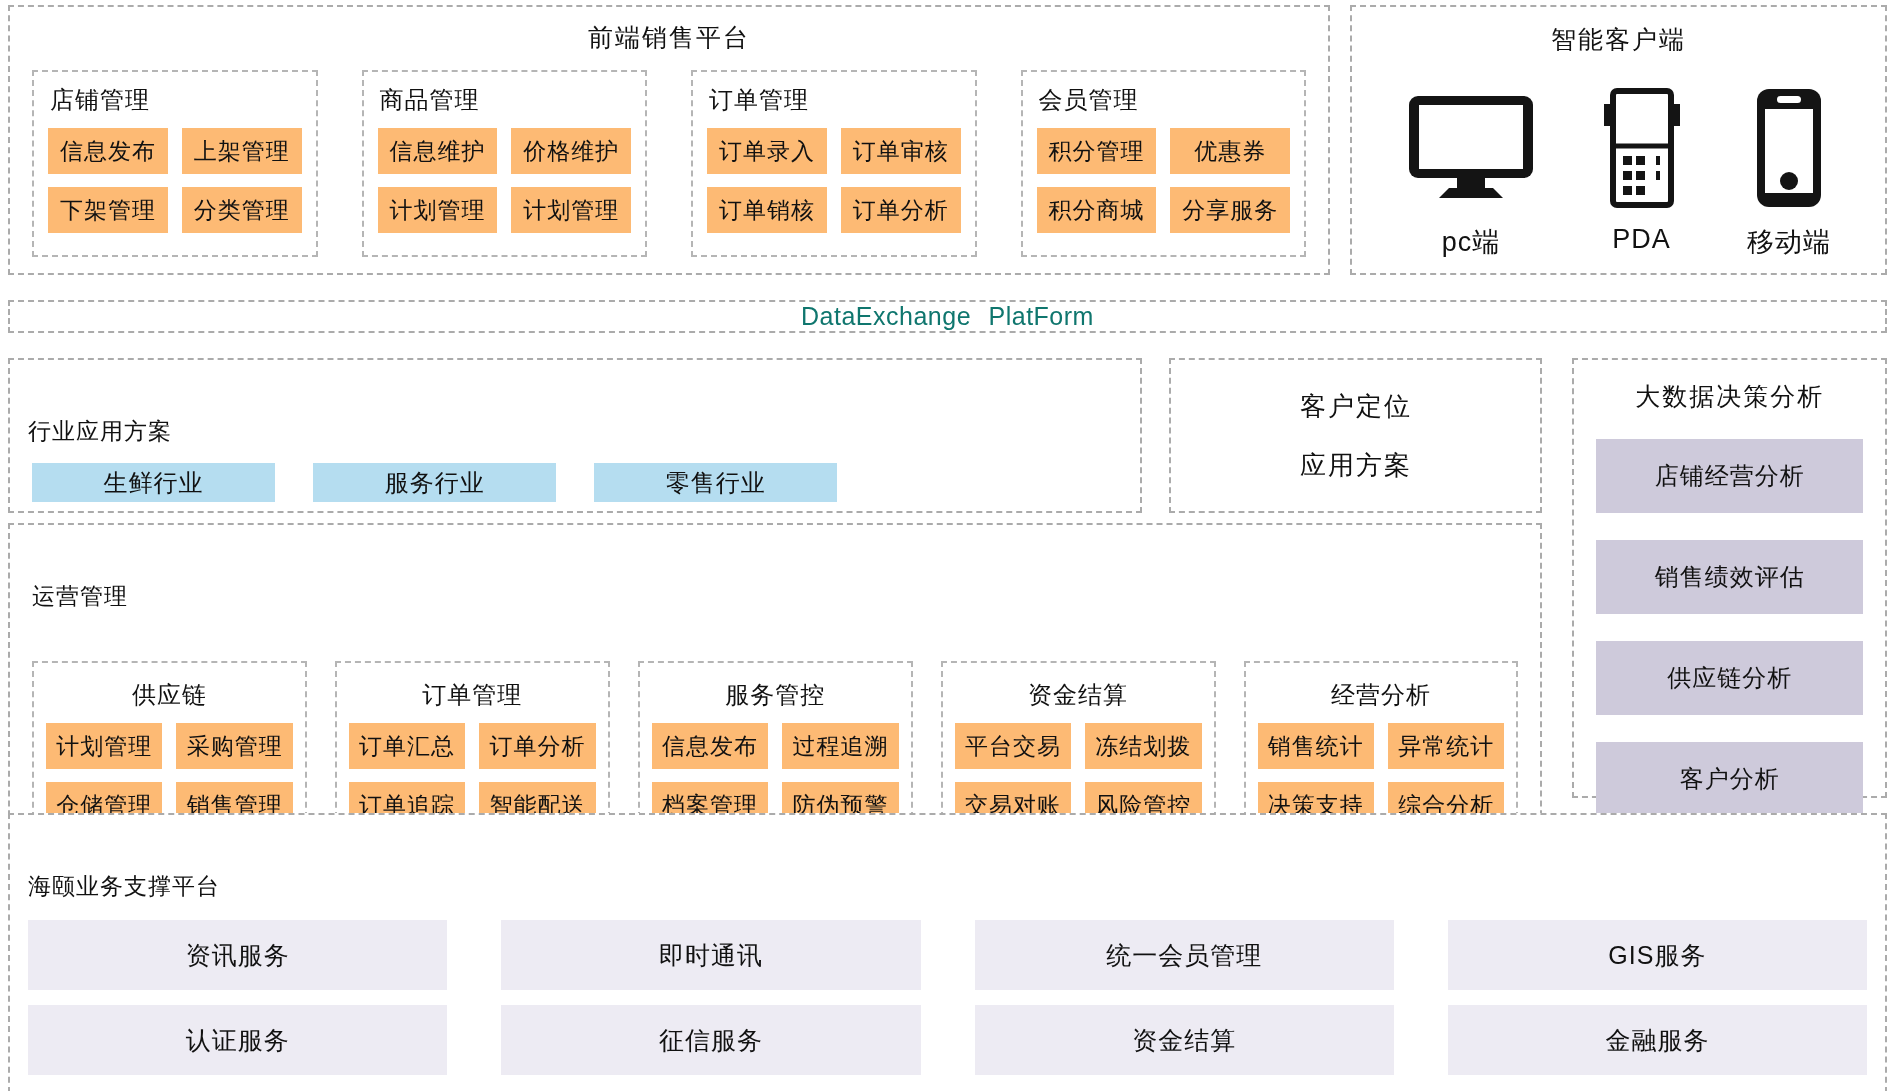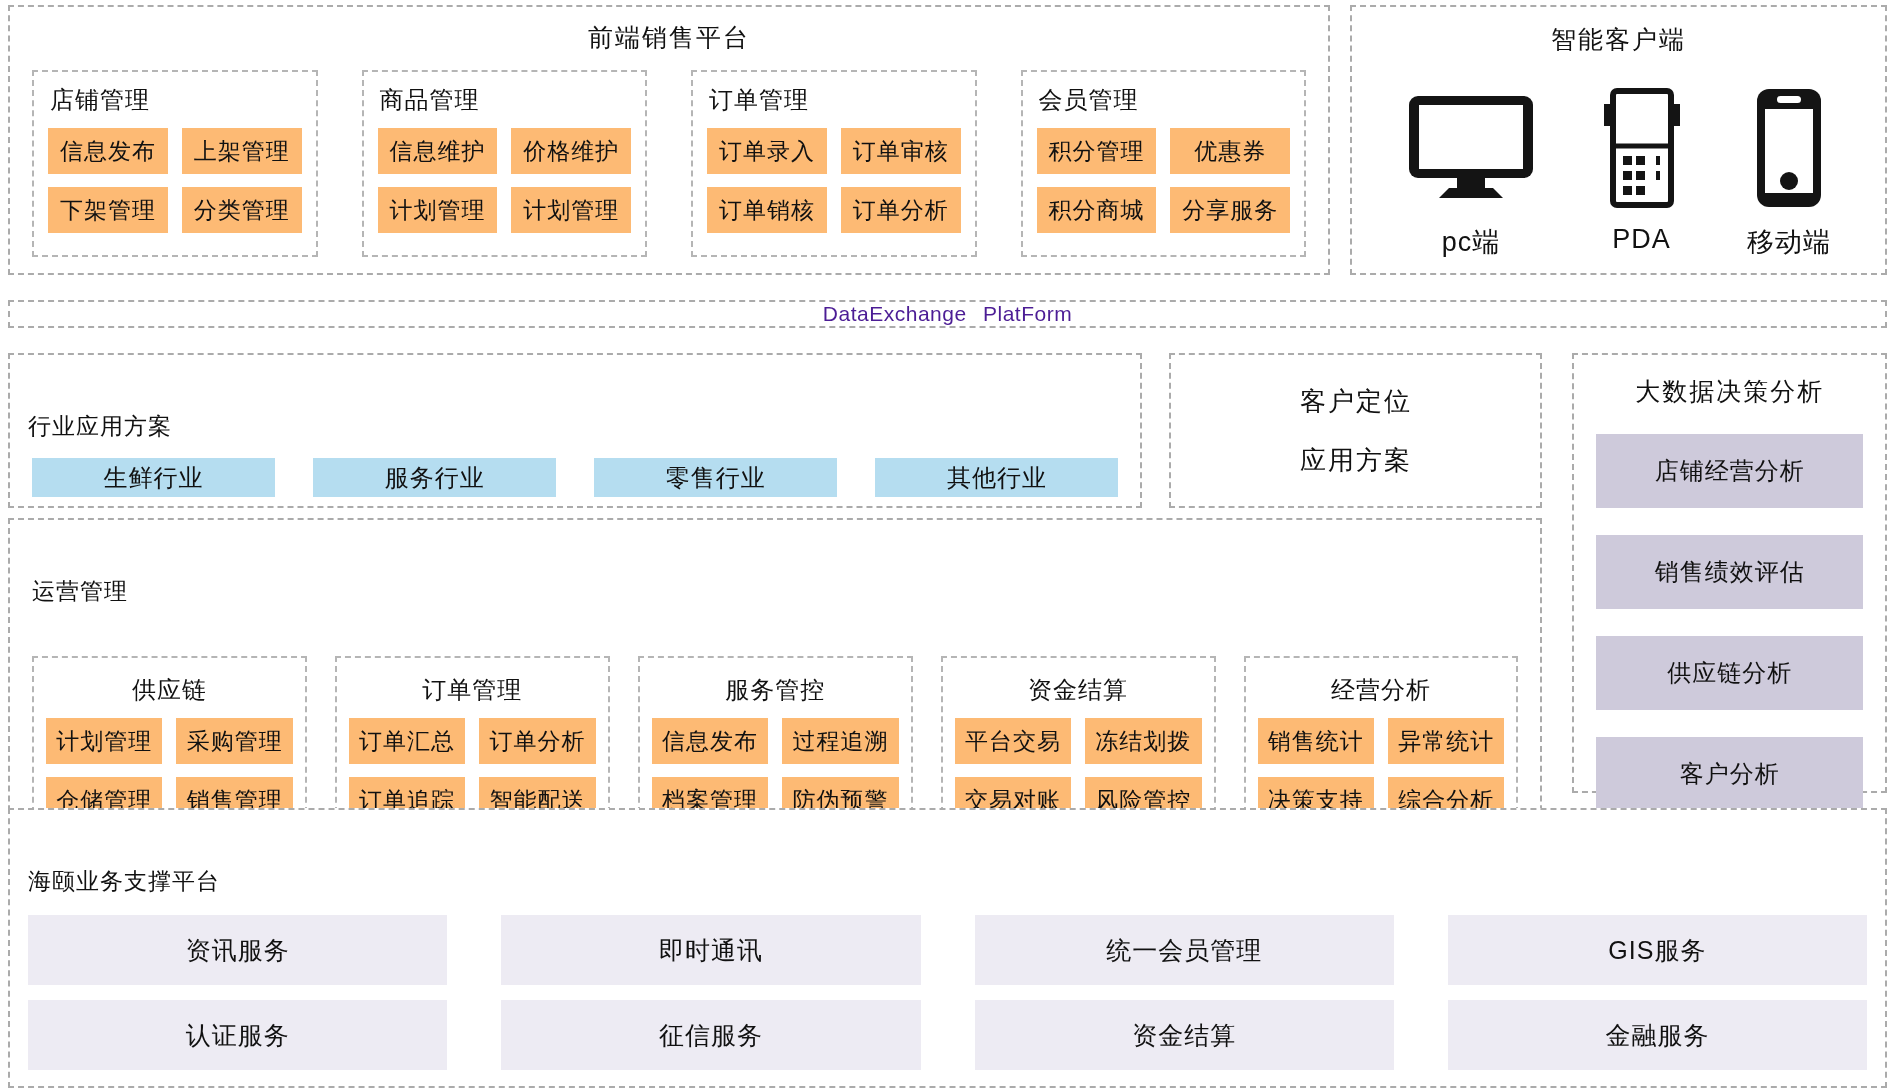--- a/index.html
+++ b/index.html
@@ -26,21 +26,21 @@
     display: flex; align-items: center; justify-content: center; white-space: nowrap;
   }
   .smart-client { flex: 1; padding: 16px 20px; display: flex; flex-direction: column; }
   .devices { display: flex; justify-content: space-between; padding: 0 34px; margin-top: 26px; flex: 1; }
   .device { display: flex; flex-direction: column; align-items: center; justify-content: flex-start; }
   .device .icon-wrap { height: 132px; display: flex; align-items: center; }
   .device-label { font-size: 27px; margin-top: 10px; letter-spacing: 1px; }
 
   
   .band { height: 75px; margin-top: 25px; display: flex; align-items: center; justify-content: center; }
-  .band-title { font-size: 21px; word-spacing: 10px; letter-spacing: 0.5px; color: #4c1d95; }
+  .band-title { font-size: 25px; word-spacing: 10px; letter-spacing: 0.5px; color: #0f766e; }
 
   
   .row-mid { display: flex; gap: 30px; margin-top: 25px; height: 440px; }
   .mid-left { width: 1537px; display: flex; flex-direction: column; gap: 10px; }
   .mid-left-top { display: flex; gap: 27px; height: 155px; }
   .industry { flex: 1; padding: 16px 18px; }
   .side-title { font-size: 23px; letter-spacing: 1px; margin-top: 40px; }
   .industry-items { display: grid; grid-template-columns: repeat(4, 1fr); gap: 38px; margin: 16px 4px 0 4px; }
   .industry-item {
     background: #b5ddf0; height: 39px; font-size: 24px; letter-spacing: 1px;
@@ -181,21 +181,20 @@
   <div class="row-mid">
     <div class="mid-left">
 
       <div class="mid-left-top">
         <section class="box industry">
           <div class="side-title">行业应用方案</div>
           <div class="industry-items">
             <div class="industry-item">生鲜行业</div>
             <div class="industry-item">服务行业</div>
             <div class="industry-item">零售行业</div>
-            <div class="industry-item">其他行业</div>
           </div>
         </section>
 
         <section class="box customer">
           <div class="customer-line">客户定位</div>
           <div class="customer-line">应用方案</div>
         </section>
       </div>
 
       <section class="box operations">

